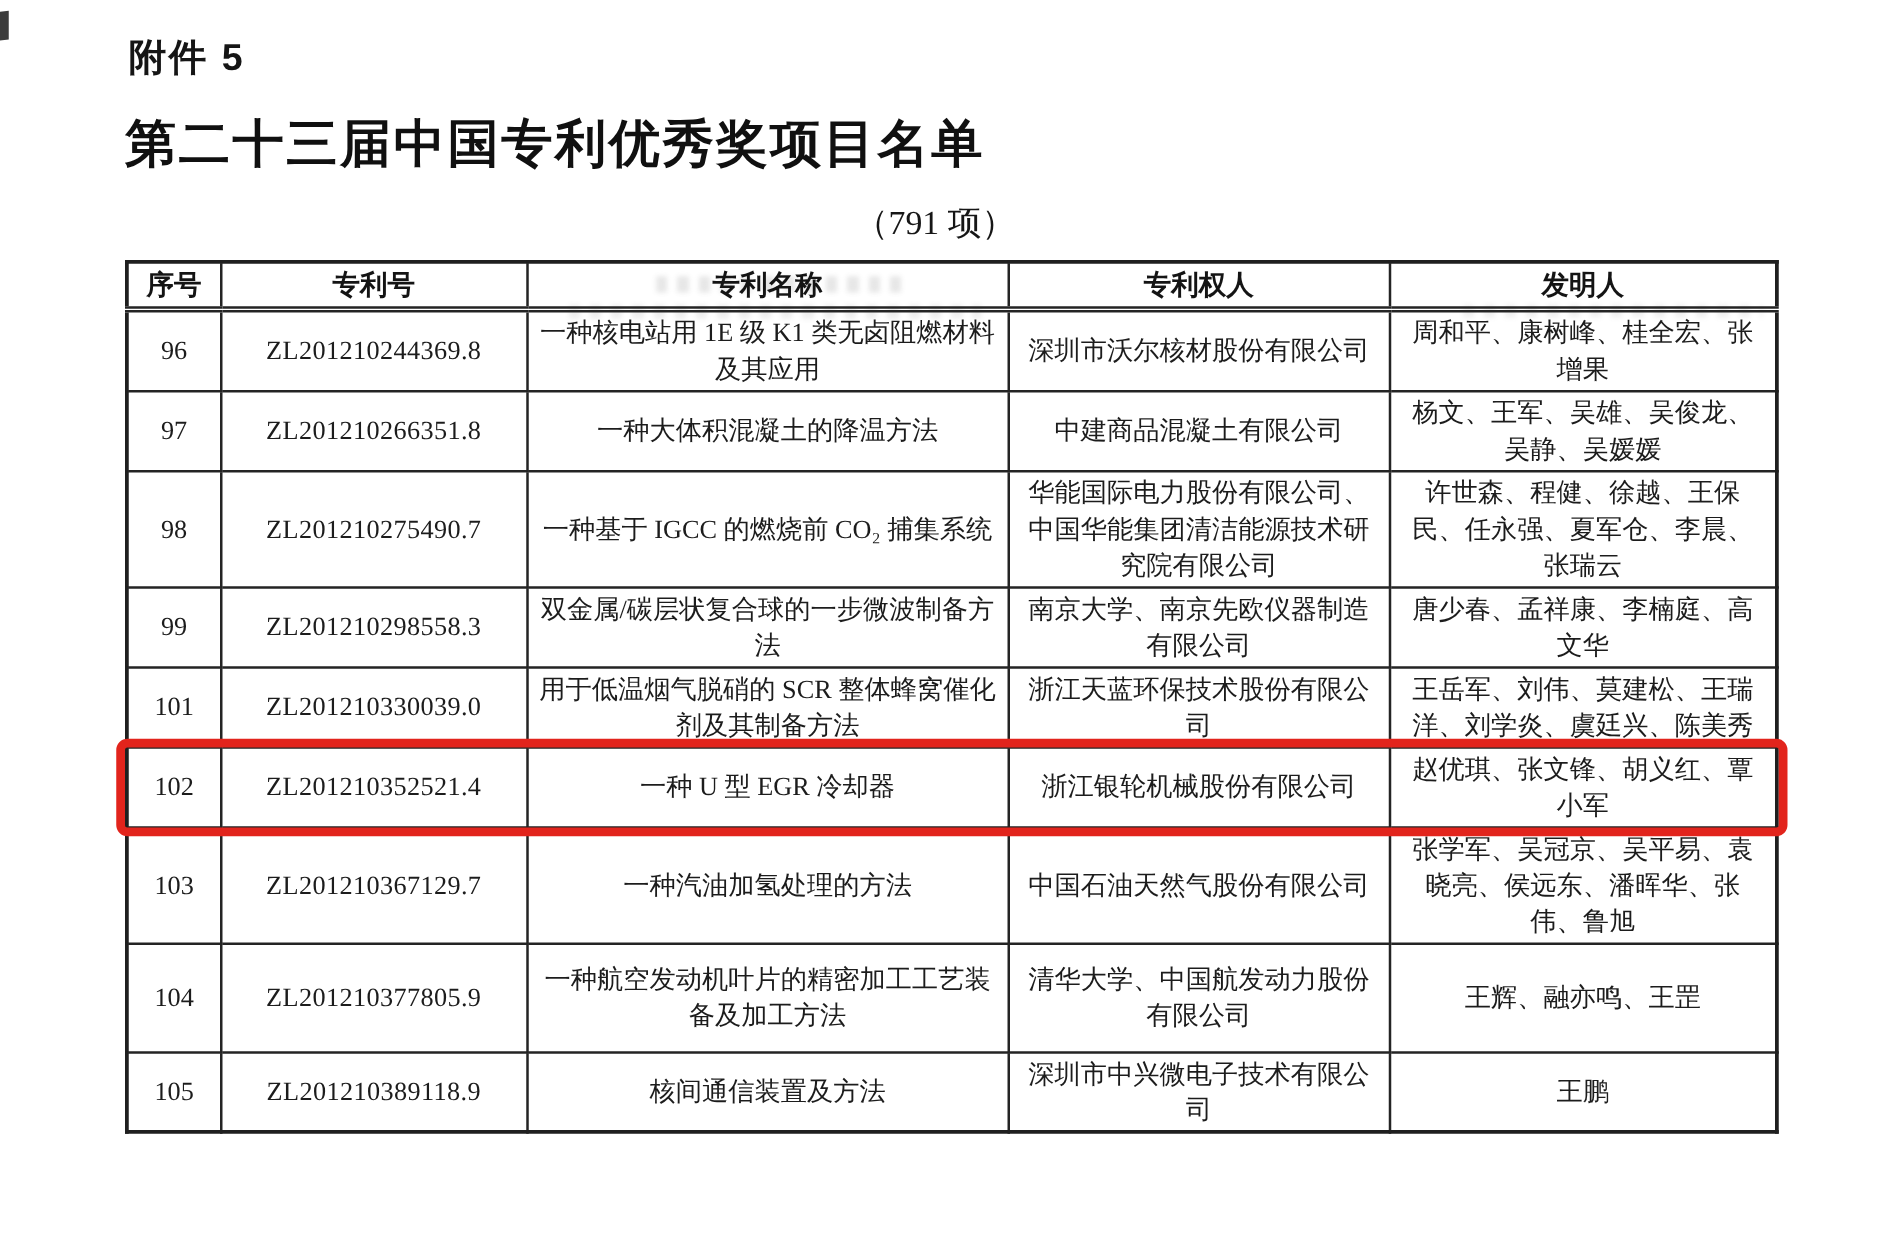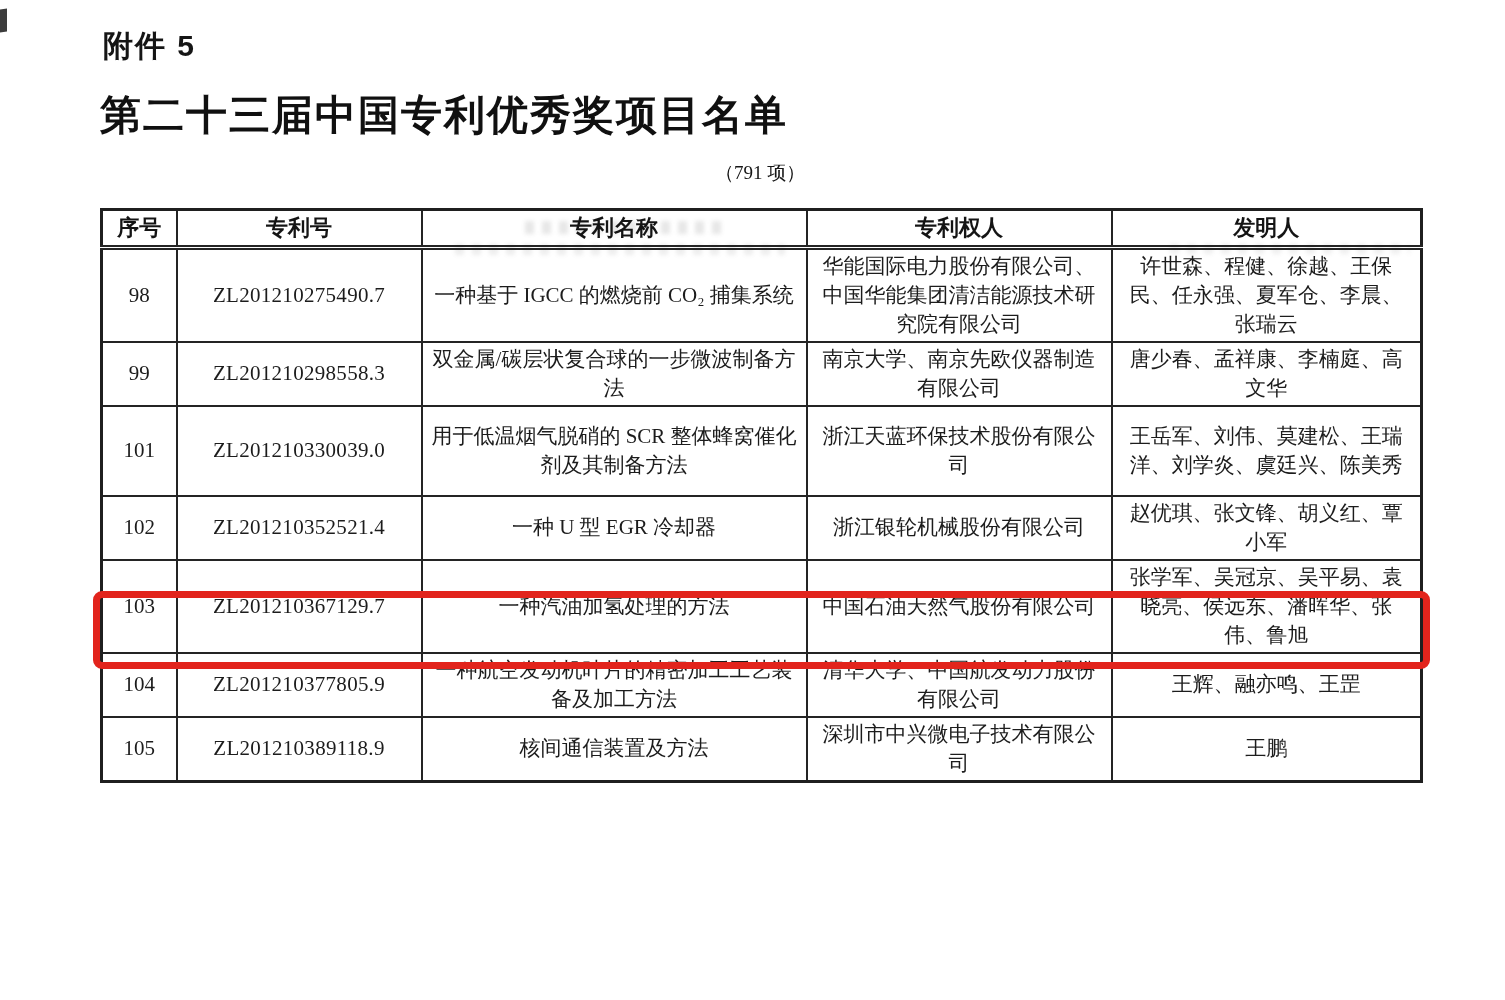--- a/index.html
+++ b/index.html
@@ -37,25 +37,25 @@
     width: 1320px;
     text-align: left;
     font-family: "Liberation Sans", "DejaVu Sans", sans-serif;
     font-weight: 700;
     font-size: 41px;
     letter-spacing: 2px;
     color: #101010;
   }
   .doc-count {
     position: absolute;
-    left: 100px;
+    left: 88px;
     top: 160px;
     width: 1320px;
     text-align: center;
-    font-size: 19px;
+    font-size: 27px;
     color: #161616;
   }
 
   
   .table-wrap {
     position: absolute;
     left: 100px;
     top: 208px;
     width: 1320px;
   }
@@ -161,21 +161,35 @@
       <thead>
         <tr>
           <th>序号</th>
           <th>专利号</th>
           <th>专利名称</th>
           <th>专利权人</th>
           <th>发明人</th>
         </tr>
       </thead>
       <tbody id="table-body">
-
+  <tr>
+    <td class="c-no">96</td>
+    <td class="c-patent-no">ZL201210244369.8</td>
+    <td class="c-title">一种核电站用 1E 级 K1 类无卤阻燃材料及其应用</td>
+    <td class="c-patentee">深圳市沃尔核材股份有限公司</td>
+    <td class="c-inventors">周和平、康树峰、桂全宏、张增果</td>
+  </tr>
+
+  <tr>
+    <td class="c-no">97</td>
+    <td class="c-patent-no">ZL201210266351.8</td>
+    <td class="c-title">一种大体积混凝土的降温方法</td>
+    <td class="c-patentee">中建商品混凝土有限公司</td>
+    <td class="c-inventors">杨文、王军、吴雄、吴俊龙、吴静、吴媛媛</td>
+  </tr>
 
   <tr>
     <td class="c-no">98</td>
     <td class="c-patent-no">ZL201210275490.7</td>
     <td class="c-title">一种基于 IGCC 的燃烧前 CO₂ 捕集系统</td>
     <td class="c-patentee">华能国际电力股份有限公司、中国华能集团清洁能源技术研究院有限公司</td>
     <td class="c-inventors">许世森、程健、徐越、王保民、任永强、夏军仓、李晨、张瑞云</td>
   </tr>
 
   <tr>

